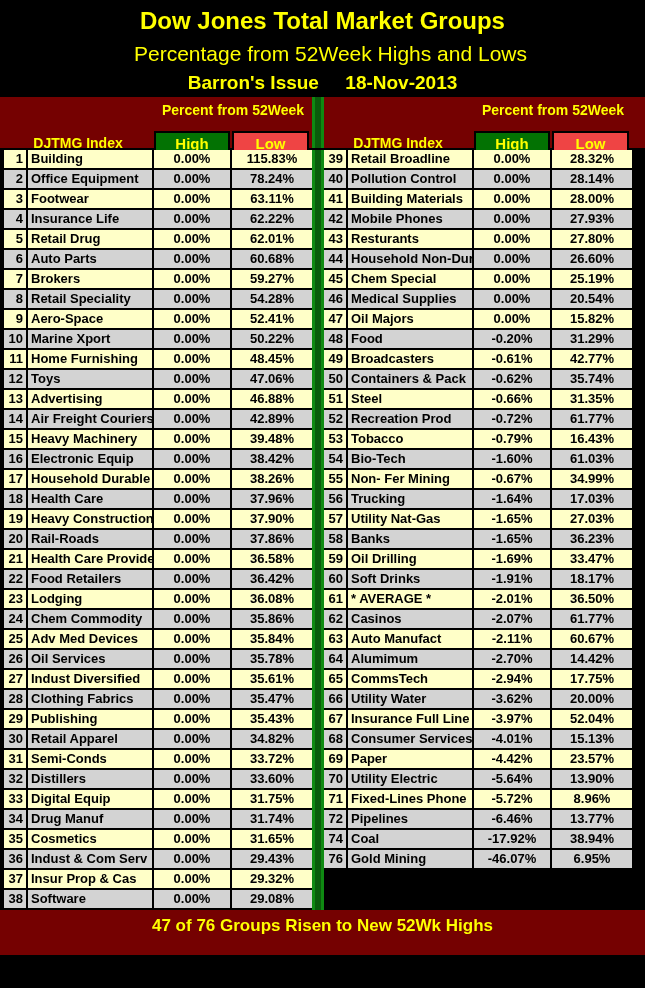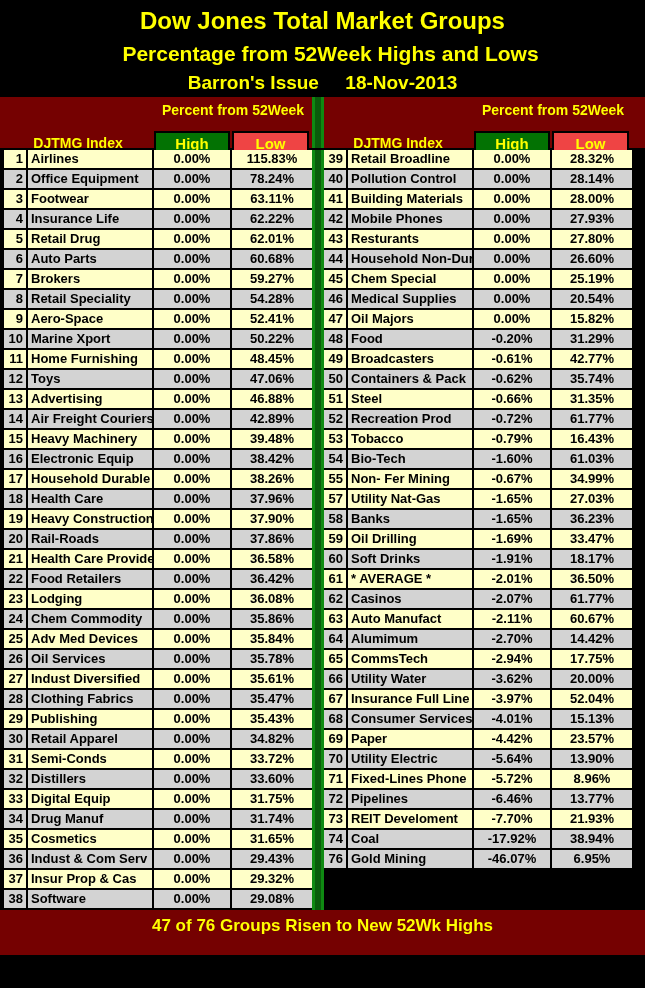--- a/index.html
+++ b/index.html
@@ -3,21 +3,21 @@
 <meta charset="utf-8">
 <style>
   html,body{margin:0;padding:0;background:#000;}
   body{width:645px;height:988px;overflow:hidden;
        font-family:"Liberation Sans",sans-serif;-webkit-font-smoothing:antialiased;}
   .page{width:645px;height:988px;background:#000;position:relative;}
 
   
   .titles{text-align:center;color:#FFFF00;padding-top:7px;height:90px;}
   .t1{font-size:24px;font-weight:700;line-height:28px;}
-  .t2{font-size:21px;font-weight:700;line-height:25px;margin-top:6px;padding-left:16px;}
+  .t2{font-size:21px;font-weight:400;line-height:25px;margin-top:6px;padding-left:16px;}
   .t3{font-size:19px;font-weight:700;line-height:23px;margin-top:5px;white-space:pre;}
 
   
   .header-band{background:#750101;height:51px;display:flex;padding-left:4px;box-sizing:border-box;}
   .half-head{width:308px;display:flex;flex-direction:column;gap:8px;}
   .hrow{display:flex;}
   .hrow1{height:26px;}
   .hrow2{height:25px;}
   .hcell{box-sizing:border-box;color:#FFFF00;font-weight:700;text-align:center;}
   .w-idx{width:148px;margin-right:2px;font-size:14px;line-height:25px;}
@@ -81,21 +81,21 @@
         <div class="hcell w-high">High</div>
         <div class="hcell w-low">Low</div>
       </div>
     </div>
   </div>
 
   <div class="body-band">
     <div class="half" id="left-body">
         <div class="row odd">
           <div class="cell c-num">1</div>
-          <div class="cell c-name">Airlines</div>
+          <div class="cell c-name">Building</div>
           <div class="cell c-high">0.00%</div>
           <div class="cell c-low">115.83%</div>
         </div>
         <div class="row even">
           <div class="cell c-num">2</div>
           <div class="cell c-name">Office Equipment</div>
           <div class="cell c-high">0.00%</div>
           <div class="cell c-low">78.24%</div>
         </div>
         <div class="row odd">
@@ -412,20 +412,26 @@
           <div class="cell c-name">Bio-Tech</div>
           <div class="cell c-high">-1.60%</div>
           <div class="cell c-low">61.03%</div>
         </div>
         <div class="row odd">
           <div class="cell c-num">55</div>
           <div class="cell c-name">Non- Fer Mining</div>
           <div class="cell c-high">-0.67%</div>
           <div class="cell c-low">34.99%</div>
         </div>
+        <div class="row even">
+          <div class="cell c-num">56</div>
+          <div class="cell c-name">Trucking</div>
+          <div class="cell c-high">-1.64%</div>
+          <div class="cell c-low">17.03%</div>
+        </div>
         <div class="row odd">
           <div class="cell c-num">57</div>
           <div class="cell c-name">Utility Nat-Gas</div>
           <div class="cell c-high">-1.65%</div>
           <div class="cell c-low">27.03%</div>
         </div>
         <div class="row even">
           <div class="cell c-num">58</div>
           <div class="cell c-name">Banks</div>
           <div class="cell c-high">-1.65%</div>
@@ -508,26 +514,20 @@
           <div class="cell c-name">Fixed-Lines Phone</div>
           <div class="cell c-high">-5.72%</div>
           <div class="cell c-low">8.96%</div>
         </div>
         <div class="row even">
           <div class="cell c-num">72</div>
           <div class="cell c-name">Pipelines</div>
           <div class="cell c-high">-6.46%</div>
           <div class="cell c-low">13.77%</div>
         </div>
-        <div class="row odd">
-          <div class="cell c-num">73</div>
-          <div class="cell c-name">REIT Develoment</div>
-          <div class="cell c-high">-7.70%</div>
-          <div class="cell c-low">21.93%</div>
-        </div>
         <div class="row even">
           <div class="cell c-num">74</div>
           <div class="cell c-name">Coal</div>
           <div class="cell c-high">-17.92%</div>
           <div class="cell c-low">38.94%</div>
         </div>
         <div class="row even">
           <div class="cell c-num">76</div>
           <div class="cell c-name">Gold Mining</div>
           <div class="cell c-high">-46.07%</div>

